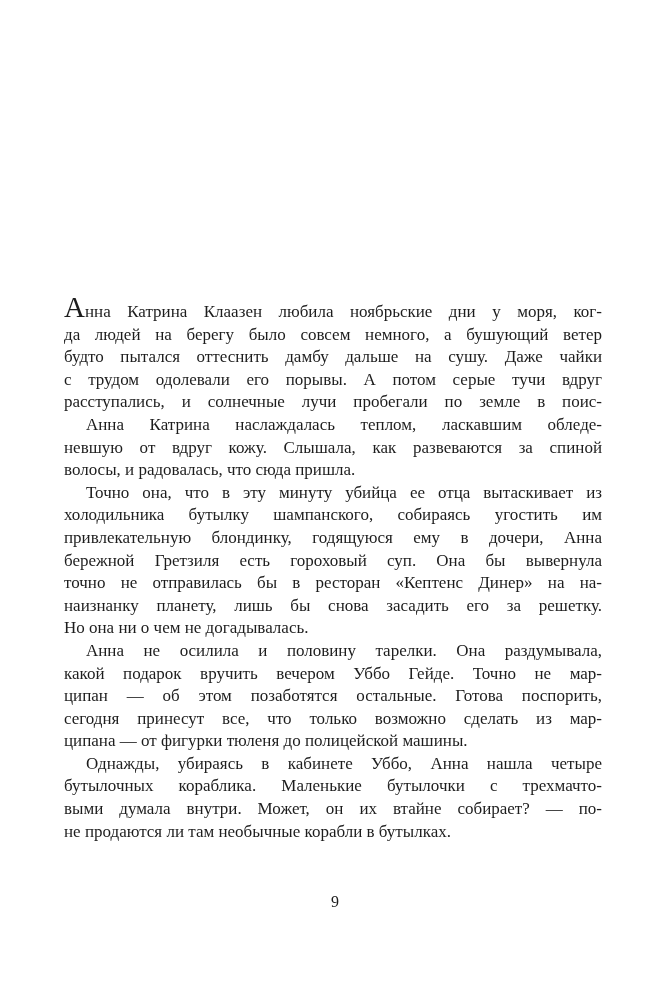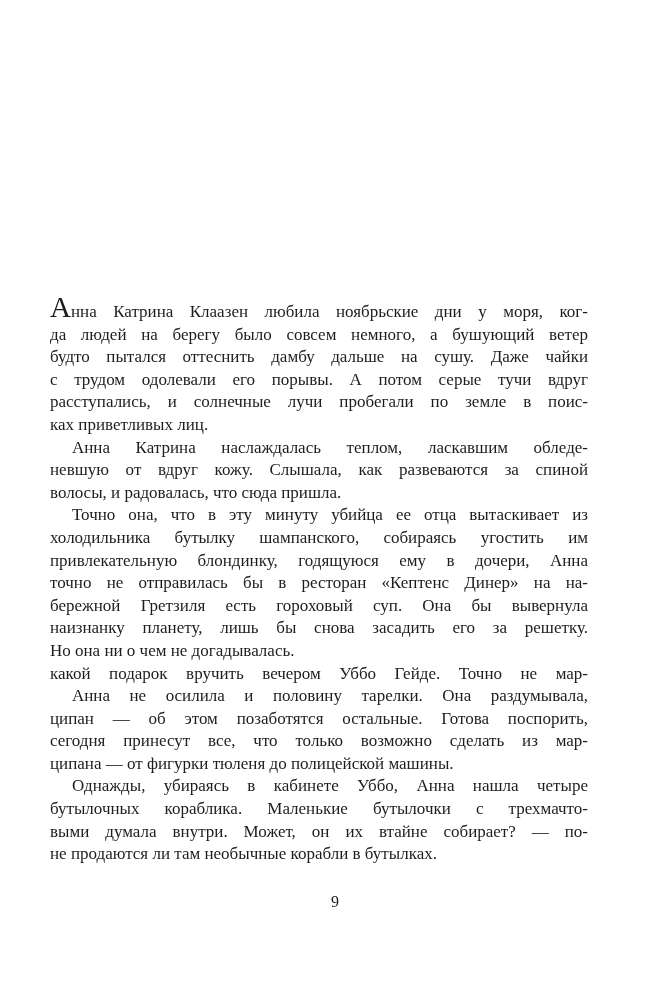--- a/index.html
+++ b/index.html
@@ -7,21 +7,21 @@
     width: 670px;
     height: 1001px;
     background: #ffffff;
     position: relative;
     overflow: hidden;
     font-family: "Liberation Serif", "DejaVu Serif", serif;
     color: #1d1d1d;
   }
   .page-text {
     position: absolute;
-    left: 50px;
+    left: 64px;
     top: 301px;
     width: 538px;
     font-size: 17px;
     line-height: 22.6px;
   }
   .paragraph { margin: 0; padding: 0; }
   .line {
     text-align: justify;
     text-align-last: justify;
     white-space: normal;
@@ -48,42 +48,41 @@
 <div class="book-page">
 
   <div class="page-text">
 
     <div class="paragraph">
       <div class="line"><span class="drop-cap">А</span><span>нна Катрина Клаазен любила ноябрьские дни у моря, ког-</span></div>
       <div class="line">да людей на берегу было совсем немного, а бушующий ветер</div>
       <div class="line">будто пытался оттеснить дамбу дальше на сушу. Даже чайки</div>
       <div class="line">с трудом одолевали его порывы. А потом серые тучи вдруг</div>
       <div class="line">расступались, и солнечные лучи пробегали по земле в поис-</div>
-      <div class="line last">ках приветливых лиц.</div>
     </div>
 
     <div class="paragraph">
       <div class="line indent">Анна Катрина наслаждалась теплом, ласкавшим обледе-</div>
       <div class="line">невшую от вдруг кожу. Слышала, как развеваются за спиной</div>
       <div class="line last">волосы, и радовалась, что сюда пришла.</div>
     </div>
 
     <div class="paragraph">
       <div class="line indent">Точно она, что в эту минуту убийца ее отца вытаскивает из</div>
       <div class="line">холодильника бутылку шампанского, собираясь угостить им</div>
       <div class="line">привлекательную блондинку, годящуюся ему в дочери, Анна</div>
+      <div class="line">бережной Гретзиля есть гороховый суп. Она бы вывернула</div>
       <div class="line">точно не отправилась бы в ресторан «Кептенс Динер» на на-</div>
-      <div class="line">бережной Гретзиля есть гороховый суп. Она бы вывернула</div>
       <div class="line">наизнанку планету, лишь бы снова засадить его за решетку.</div>
       <div class="line last">Но она ни о чем не догадывалась.</div>
     </div>
 
     <div class="paragraph">
+      <div class="line indent">Анна не осилила и половину тарелки. Она раздумывала,</div>
       <div class="line">какой подарок вручить вечером Уббо Гейде. Точно не мар-</div>
-      <div class="line indent">Анна не осилила и половину тарелки. Она раздумывала,</div>
       <div class="line">ципан — об этом позаботятся остальные. Готова поспорить,</div>
       <div class="line">сегодня принесут все, что только возможно сделать из мар-</div>
       <div class="line last">ципана — от фигурки тюленя до полицейской машины.</div>
     </div>
 
     <div class="paragraph">
       <div class="line indent">Однажды, убираясь в кабинете Уббо, Анна нашла четыре</div>
       <div class="line">бутылочных кораблика. Маленькие бутылочки с трехмачто-</div>
       <div class="line">выми думала внутри. Может, он их втайне собирает? — по-</div>
       <div class="line last">не продаются ли там необычные корабли в бутылках.</div>

